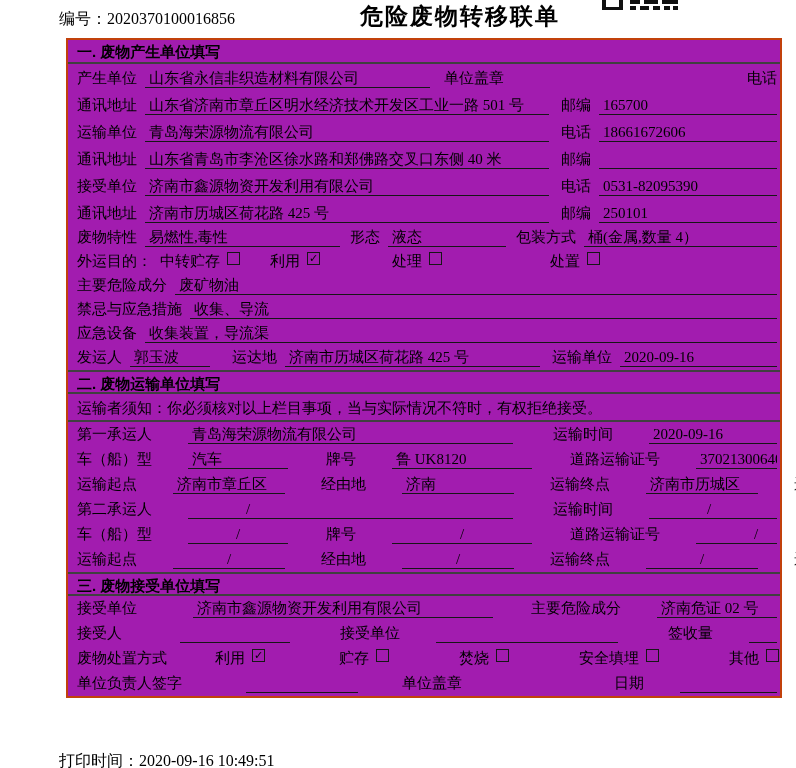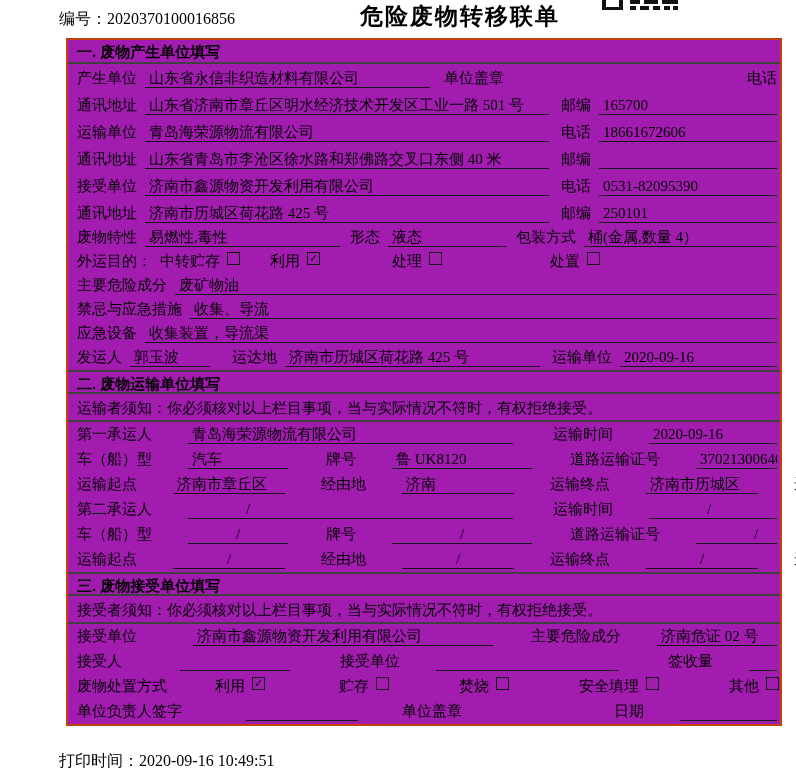--- a/index.html
+++ b/index.html
@@ -215,21 +215,20 @@
       <span class="fld ctr" style="width:112px">/</span>
       <span class="lbl ml8">经由地</span>
       <span class="fld ctr" style="width:112px">/</span>
       <span class="lbl ml8">运输终点</span>
       <span class="fld ctr" style="width:112px">/</span>
       <span class="lbl ml8">运输人签字</span>
       <span class="fld grow ctr">/</span>
     </div>
 
     <div class="sec-title sec-mid">三. 废物接受单位填写</div>
-    <div class="notice">接受者须知：你必须核对以上栏目事项，当与实际情况不符时，有权拒绝接受。</div>
 
     <div class="row h25">
       <span class="lbl">接受单位</span>
       <span class="fld" style="width:300px;margin-left:28px">济南市鑫源物资开发利用有限公司</span>
       <span class="lbl ml10">主要危险成分</span>
       <span class="fld grow">济南危证 02 号</span>
     </div>
 
     <div class="row h25">
       <span class="lbl">接受人</span>

